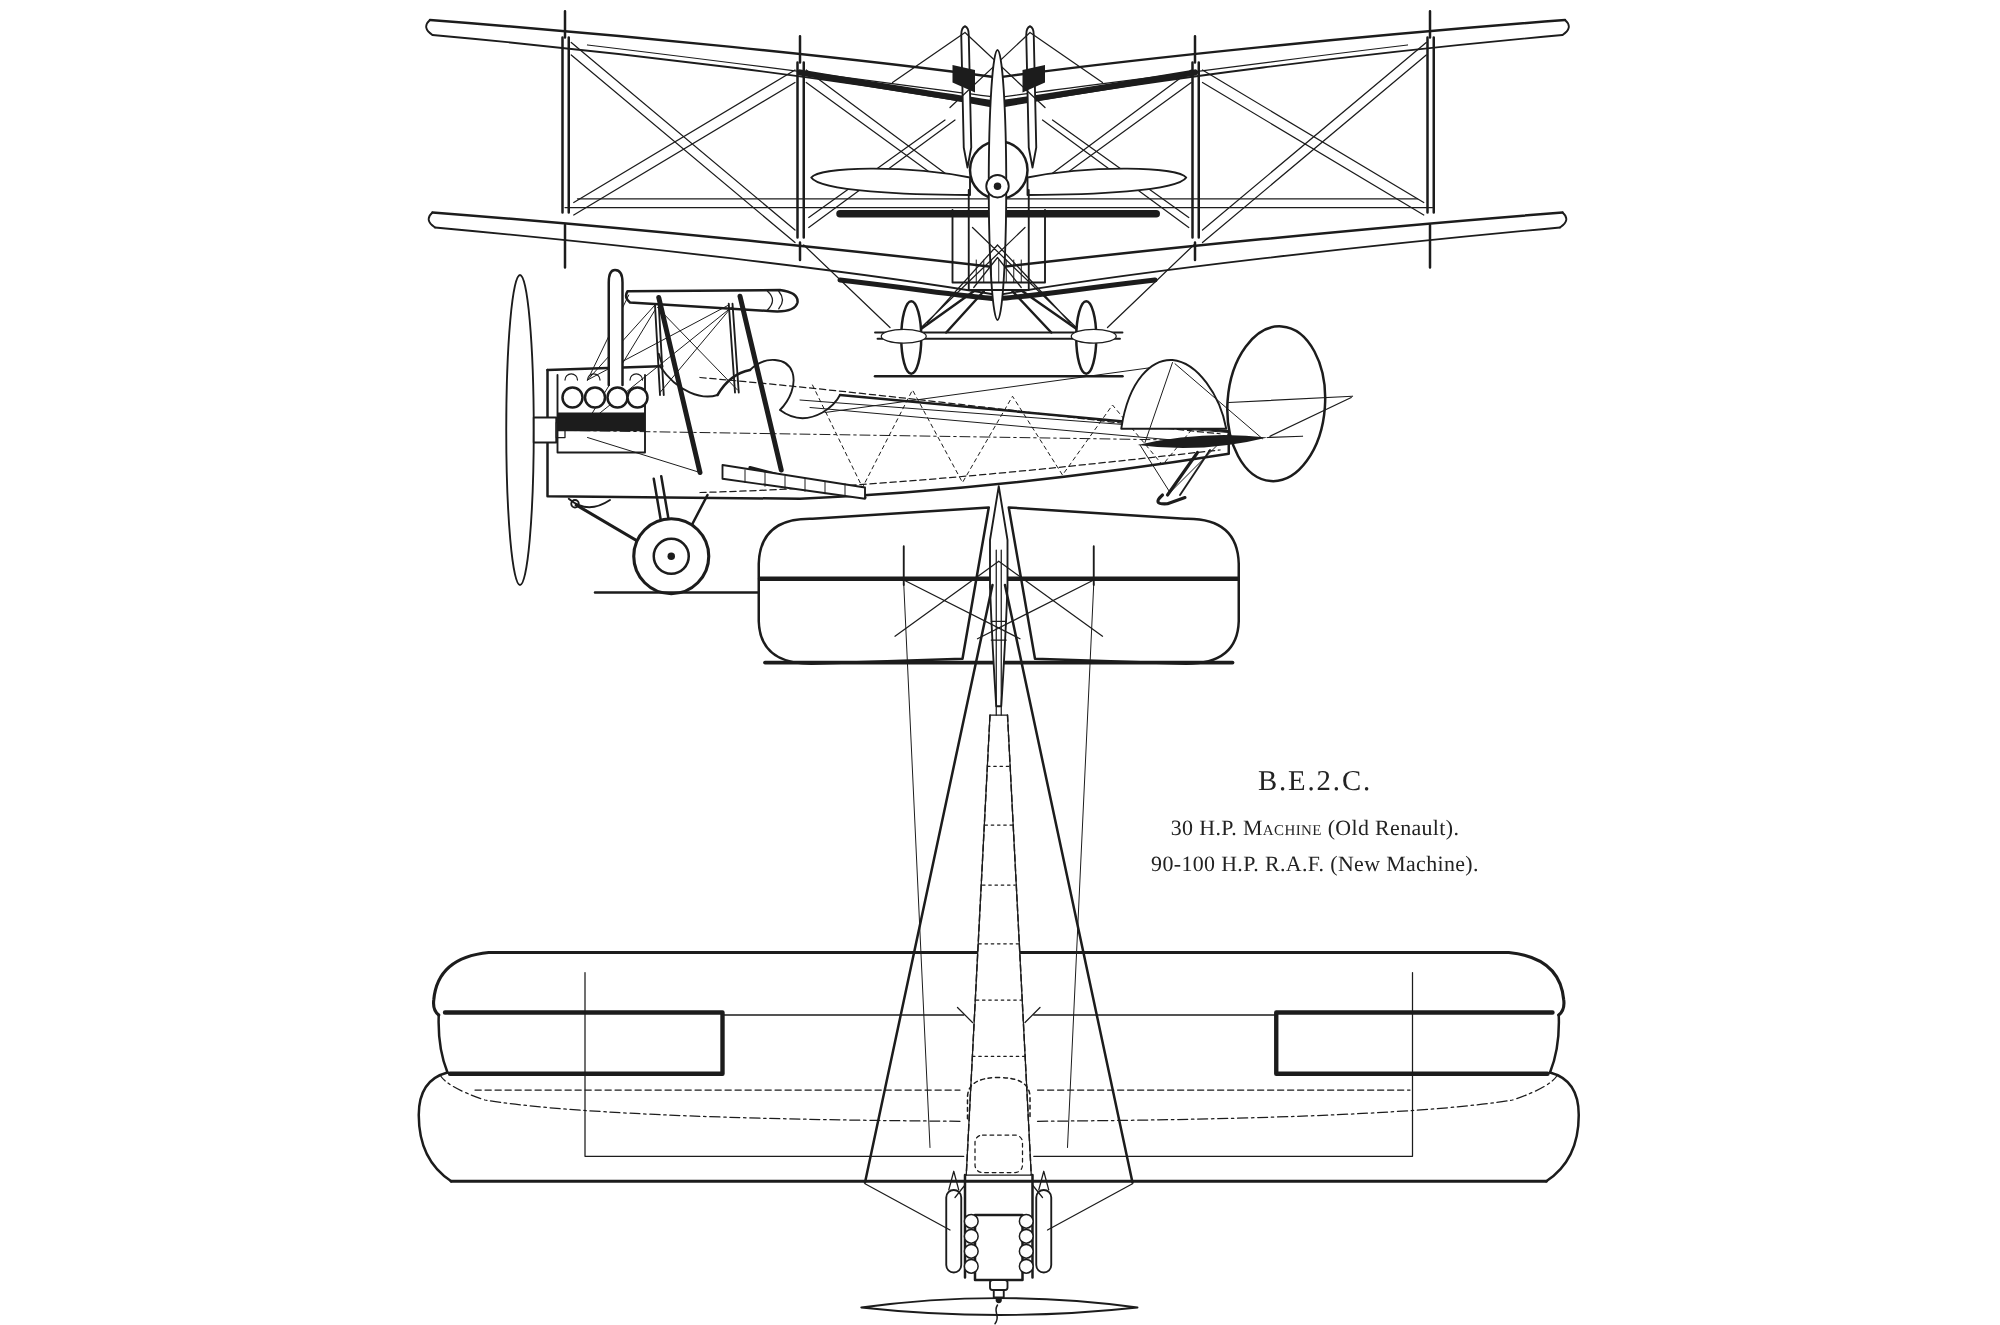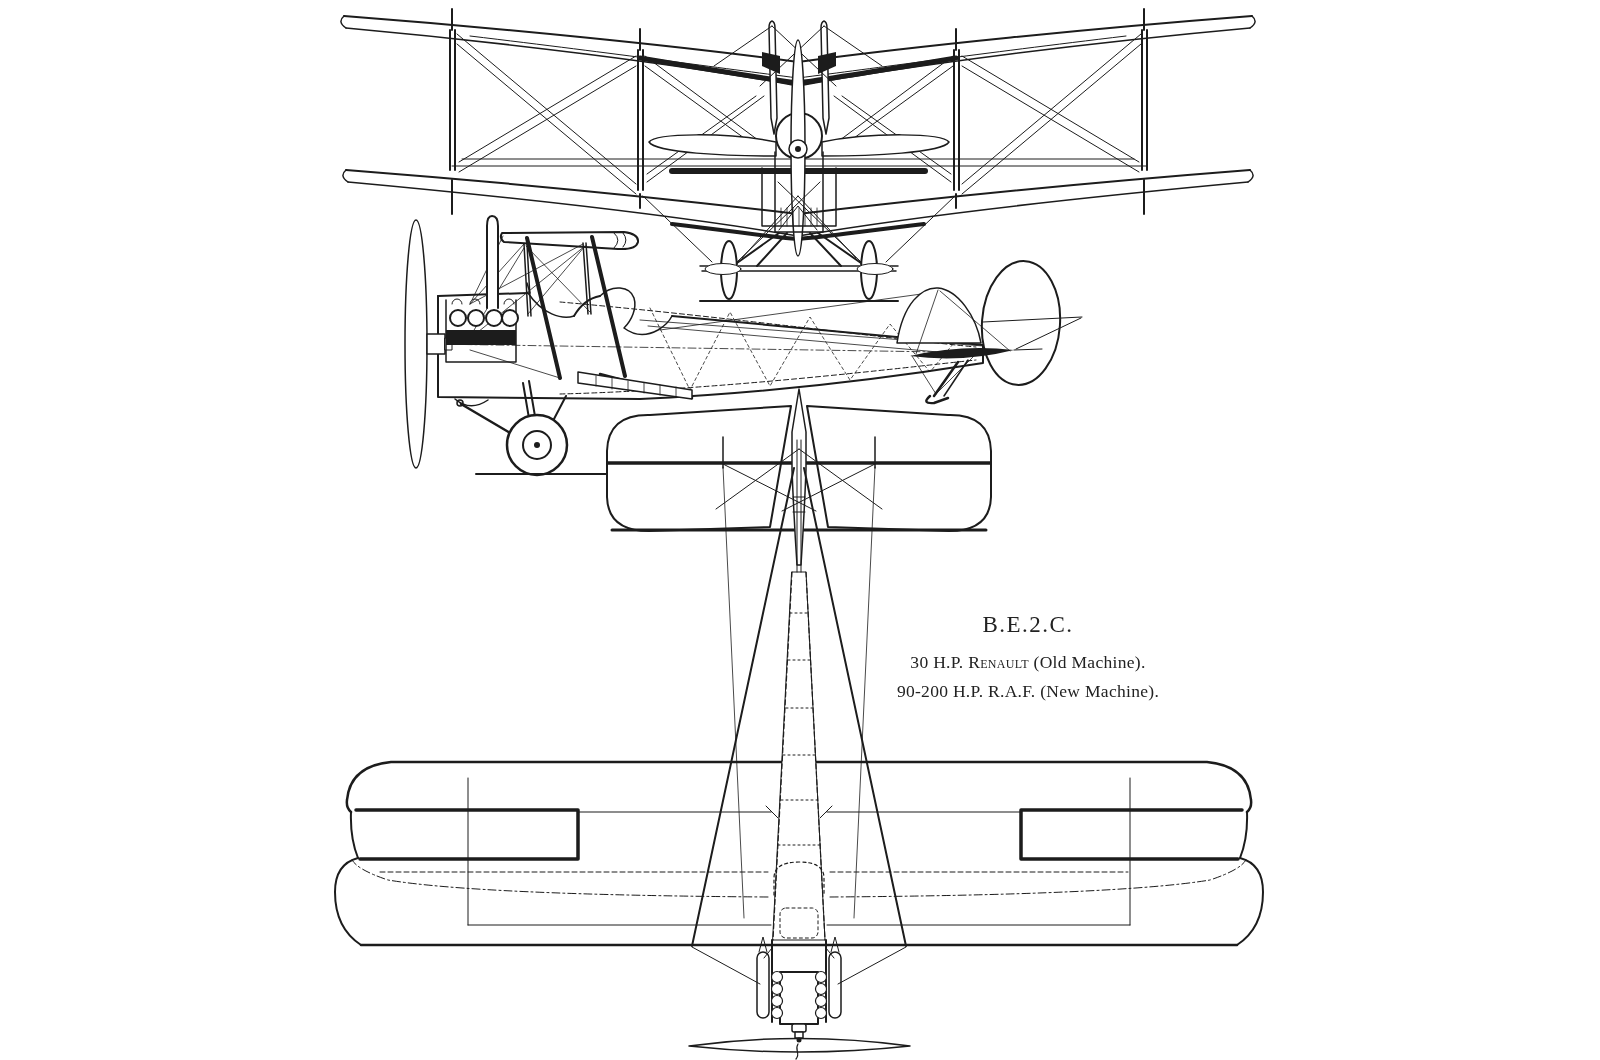--- a/index.html
+++ b/index.html
@@ -7,21 +7,21 @@
   body{width:1600px;height:1060px;position:relative;overflow:hidden;
        font-family:"Liberation Serif","DejaVu Serif",serif;color:#222;}
   #drawing{position:absolute;left:0;top:0;}
   svg{stroke:var(--ink);fill:none;stroke-linecap:round;stroke-linejoin:round;}
   .s08{stroke-width:.8}.s1{stroke-width:1}.s12{stroke-width:1.2}.s15{stroke-width:1.5}
   .s2{stroke-width:2}.s25{stroke-width:2.5}.s3{stroke-width:3}.s35{stroke-width:3.5}
   .s4{stroke-width:4}.s5{stroke-width:5}.s6{stroke-width:6}
   .w{fill:var(--paper);} .f{fill:var(--ink);stroke:none;}
   .d1{stroke-dasharray:5 3}.d2{stroke-dasharray:2 3}.d3{stroke-dasharray:8 3 2 3}
   .d4{stroke-dasharray:3 3}
-  #caption{position:absolute;left:848px;top:612px;width:360px;text-align:center;}
+  #caption{position:absolute;left:872px;top:612px;width:360px;text-align:center;}
   #caption .title{font-size:23px;letter-spacing:1.5px;margin-bottom:10px;}
   #caption .spec{font-size:17.5px;line-height:29px;letter-spacing:.3px;}
   .sc{font-variant:small-caps;}
 </style>
 </head>
 <body>
 
 <div id="drawing">
 <svg width="1600" height="1060" viewBox="0 0 1600 1060">
 
@@ -181,15 +181,15 @@
     <rect class="s15 w" x="795" y="1032" width="8" height="6"></rect>
     <path class="s15 w" d="M689,1046 Q799,1031 910,1046 Q799,1058 689,1046 Z"></path>
     <circle class="f" cx="799" cy="1040" r="2.5"></circle>
     <path class="s12" d="M798,1044 C794,1050 801,1053 796,1059"></path>
   </g>
 </svg>
 </div>
 
 <div id="caption">
   <div class="title">B.E.2.C.</div>
-  <div class="spec"><span>30 H.P. </span><span class="sc">Renault</span><span> (Old Machine).</span></div>
-  <div class="spec">90-200 H.P. R.A.F. (New Machine).</div>
+  <div class="spec"><span>30 H.P. </span><span class="sc">Machine</span><span> (Old Renault).</span></div>
+  <div class="spec">90-100 H.P. R.A.F. (New Machine).</div>
 </div>
 
 </body></html>

